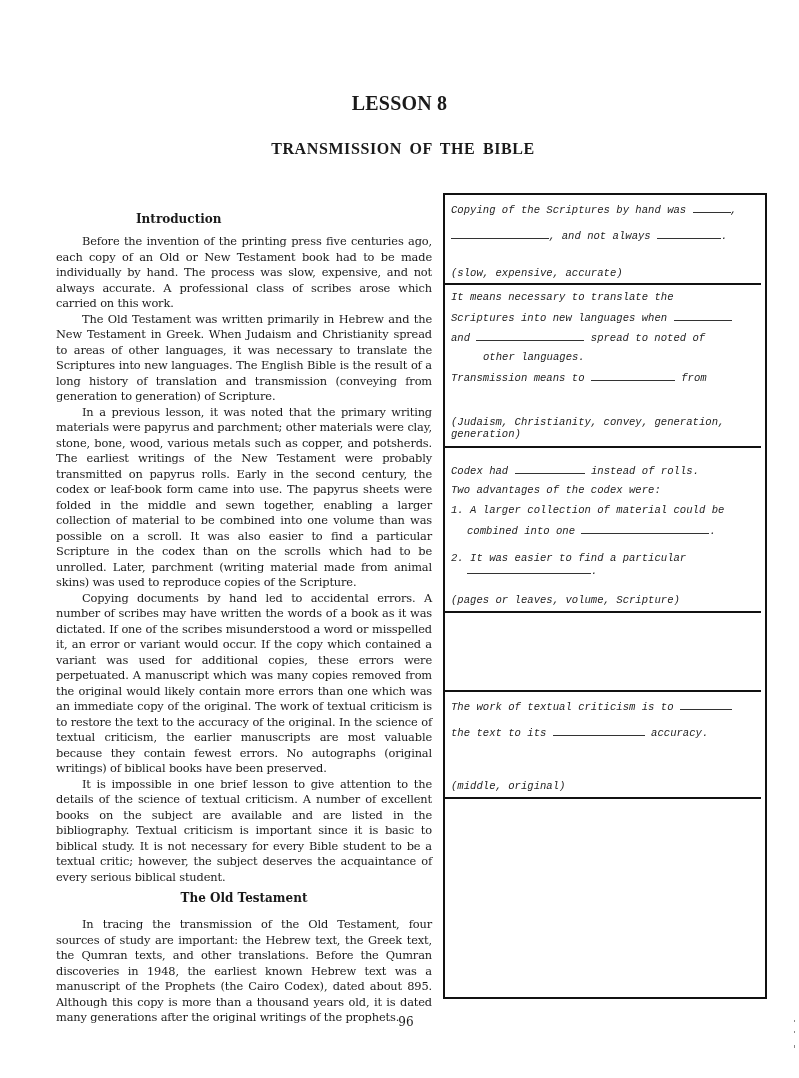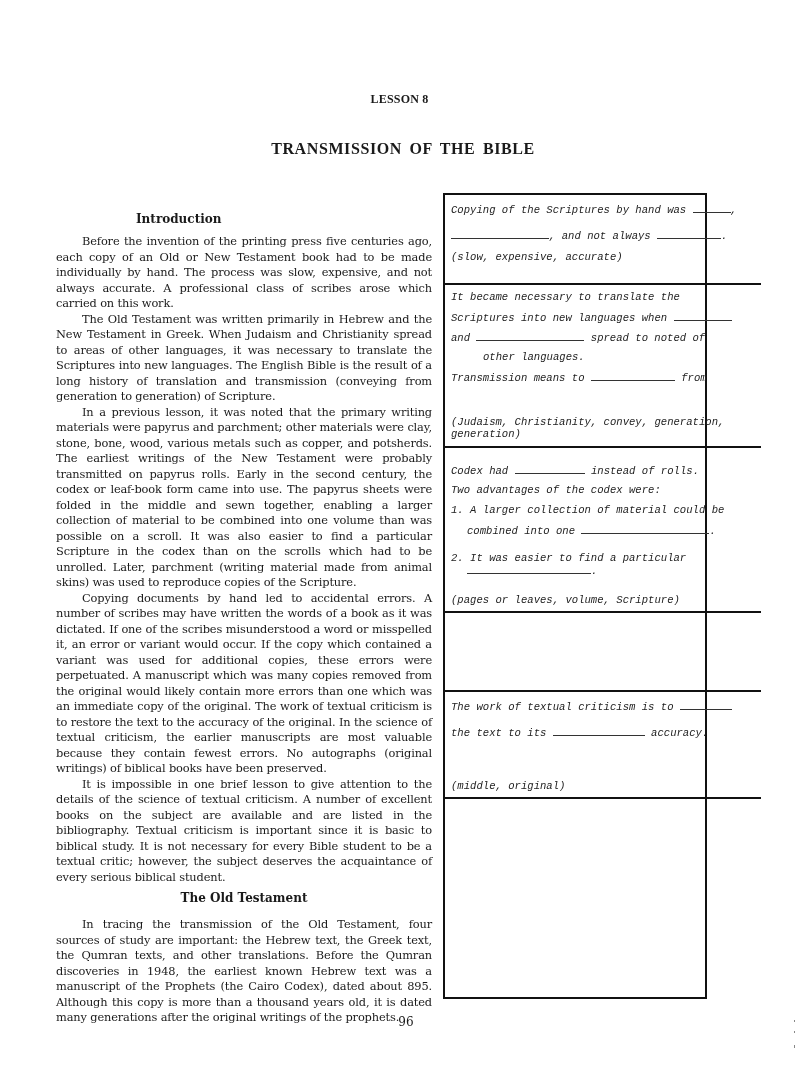--- a/index.html
+++ b/index.html
@@ -1,28 +1,28 @@
 <!DOCTYPE html>
 <html><head>
 <meta charset="utf-8">
 <style>
   html, body { margin: 0; padding: 0; background: #ffffff; }
   body { width: 799px; height: 1078px; position: relative; overflow: hidden; color: #1a1a1a; }
   .lesson-num { position: absolute; top: 92px; left: 0; width: 799px; text-align: center;
-    font-family: "Liberation Serif", serif; font-weight: bold; font-size: 12px; letter-spacing: 0.2px; }
+    font-family: "Liberation Serif", serif; font-weight: bold; font-size: 20px; letter-spacing: 0.2px; }
   .lesson-title { position: absolute; top: 140px; left: 0; width: 806px; text-align: center;
     font-family: "Liberation Serif", serif; font-weight: bold; font-size: 16px; letter-spacing: 0.6px; word-spacing: 3px; }
   .left-col { position: absolute; left: 56px; top: 211px; width: 376px;
     font-family: "DejaVu Serif", serif; font-size: 11.4px; line-height: 15.5px; text-align: justify; }
   .left-col h2 { font-family: "DejaVu Serif", serif; font-size: 12px; font-weight: bold; text-align: center;
     margin: 0; line-height: 17px; }
   .left-col h2.intro { margin-left: 80px; margin-bottom: 6px; text-align: left; }
   .left-col h2.ot { margin-top: 5px; margin-bottom: 10px; }
   .left-col p { margin: 0; text-indent: 26px; letter-spacing: -0.15px; }
-  .workbox { position: absolute; left: 443px; top: 193px; width: 264px; height: 806px;
+  .workbox { position: absolute; left: 443px; top: 193px; width: 324px; height: 806px;
     border: 2px solid #111; border-right-width: 2px; box-sizing: border-box; }
   .frame { position: absolute; left: 0; width: 316px; box-sizing: border-box; border-bottom: 2px solid #111;
     font-family: "Liberation Mono", monospace; font-style: italic; font-size: 10.6px; color: #222; }
   .frame:last-child { border-bottom: none; }
   .frame .line { position: absolute; left: 6px; white-space: nowrap; }
   .blank { display: inline-block; border-bottom: 1px solid #333; height: 9px; vertical-align: baseline; }
   .answer { position: absolute; left: 6px; white-space: nowrap; }
   .page-num { position: absolute; top: 1015px; left: 0; width: 812px; text-align: center;
     font-family: "DejaVu Serif", serif; font-size: 12px; }
   .speck { position: absolute; width: 1px; height: 2px; background: #888; }
@@ -50,25 +50,25 @@
 
     <div class="frame" style="top:0; height:90px;">
       <div class="line" style="top:8px;">
         <span>Copying of the Scriptures by hand was</span>
         <span class="blank" style="width:38px;"></span>,
       </div>
       <div class="line" style="top:34px;">
         <span class="blank" style="width:98px;"></span><span>, and not always</span>
         <span class="blank" style="width:64px;"></span>.
       </div>
-      <div class="answer" style="top:56px;text-align:right;">(slow, expensive, accurate)</div>
+      <div class="answer" style="top:72px;text-align:right;">(slow, expensive, accurate)</div>
     </div>
 
     <div class="frame" style="top:90px; height:163px;">
-      <div class="line" style="top:6px;">It became necessary to translate the</div>
+      <div class="line" style="top:6px;">It means necessary to translate the</div>
       <div class="line" style="top:26px;">
         <span>Scriptures into new languages when</span>
         <span class="blank" style="width:58px;"></span>
       </div>
       <div class="line" style="top:46px;">
         <span>and</span>
         <span class="blank" style="width:108px;"></span>
         <span>spread to noted of</span>
       </div>
       <div class="line" style="top:66px;margin-left:32px;">other languages.</div>

